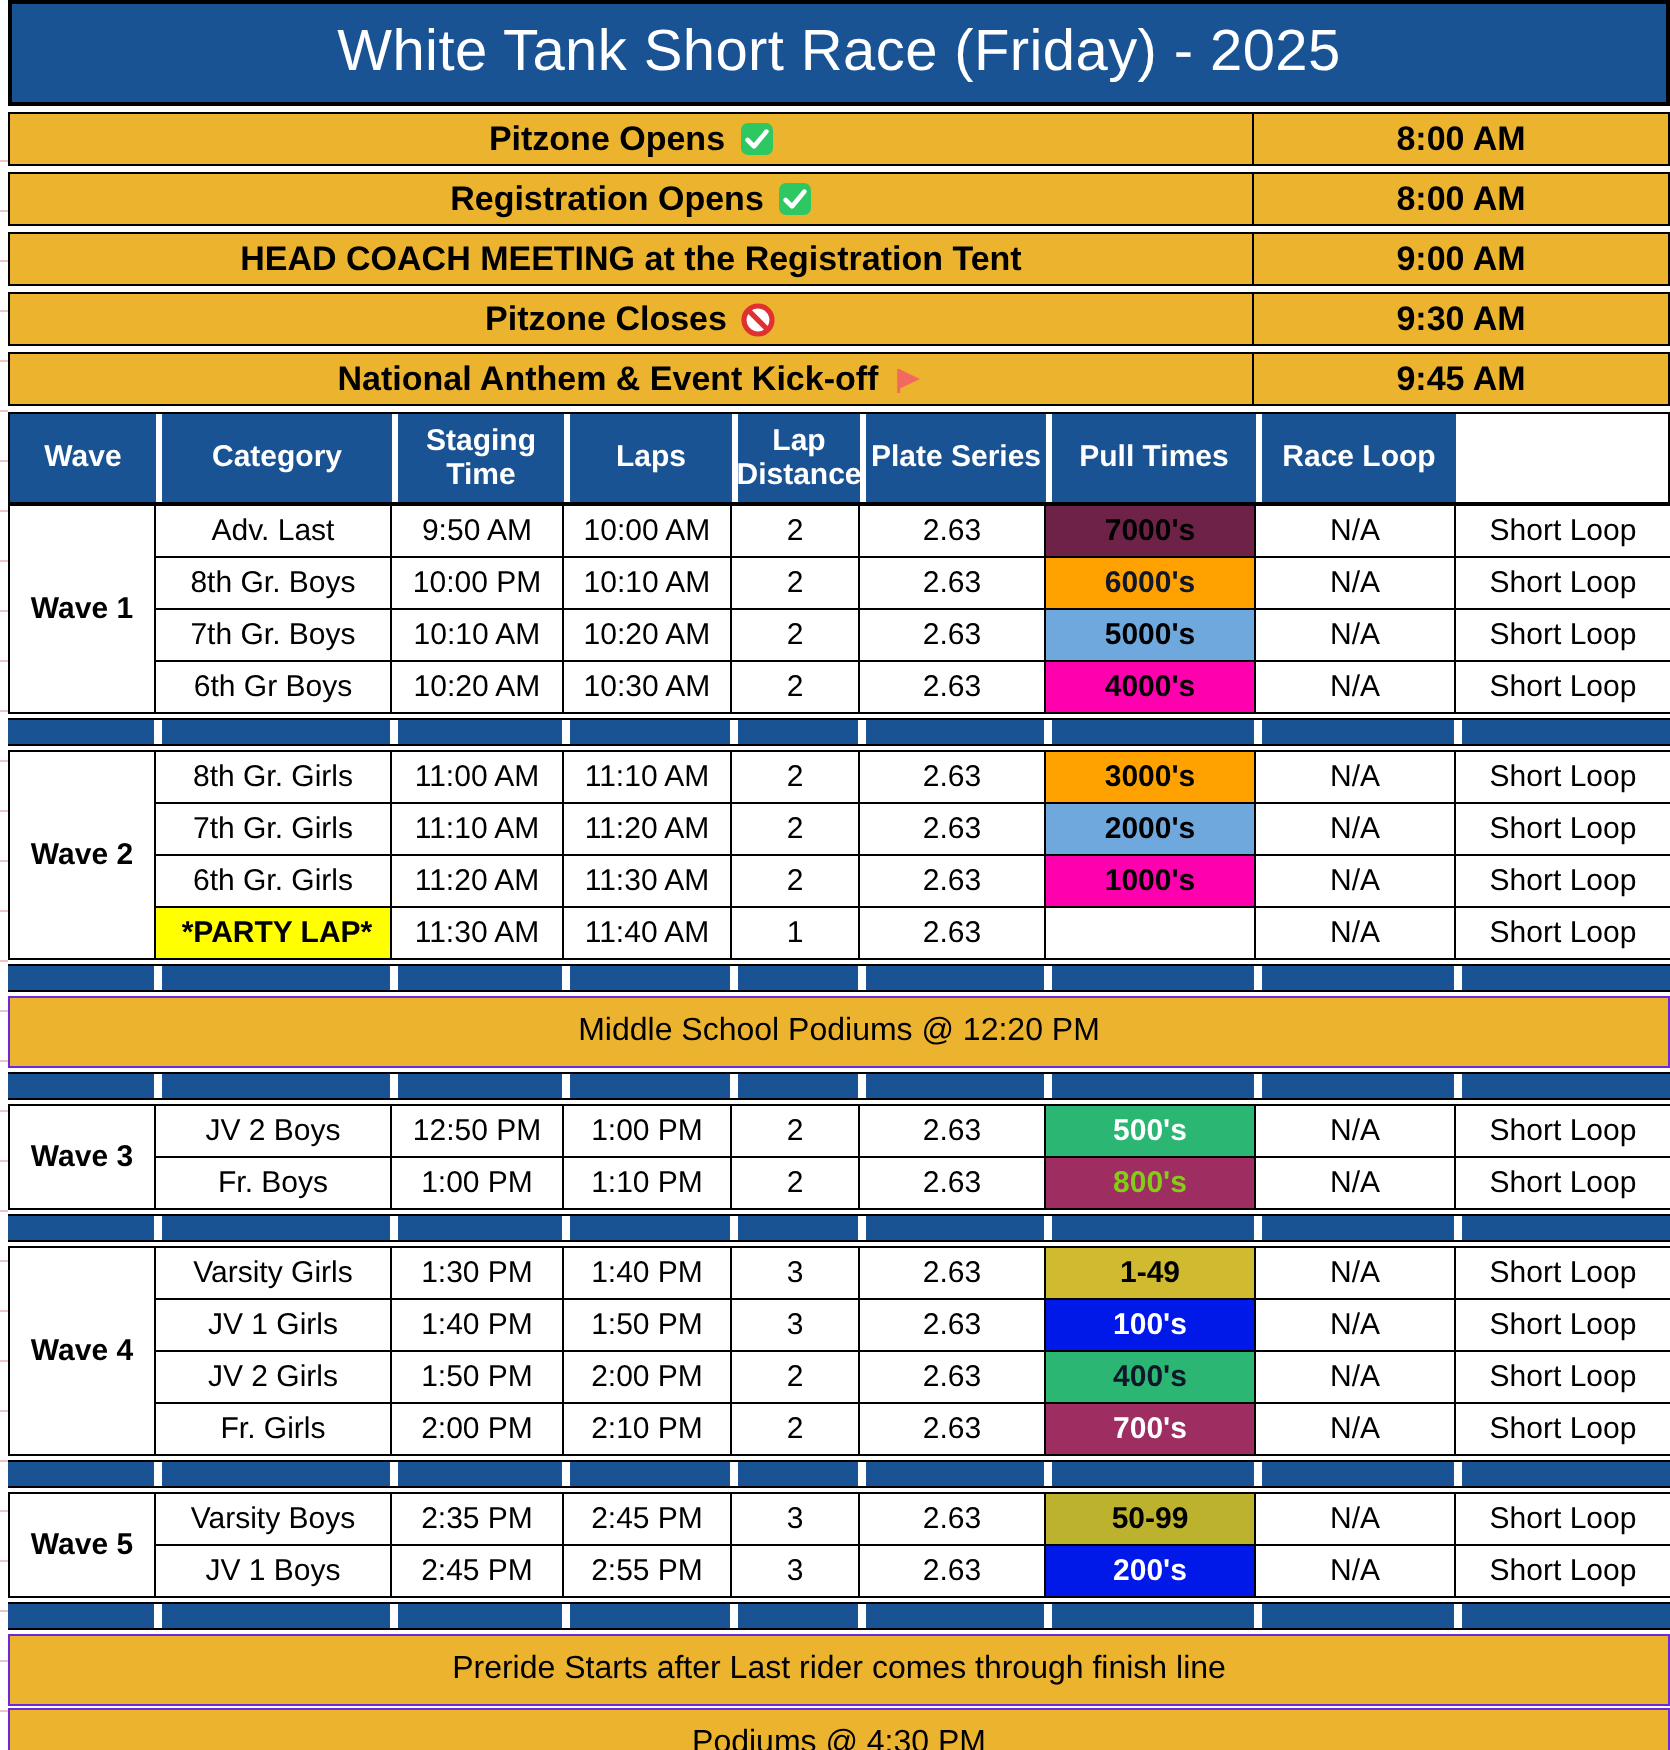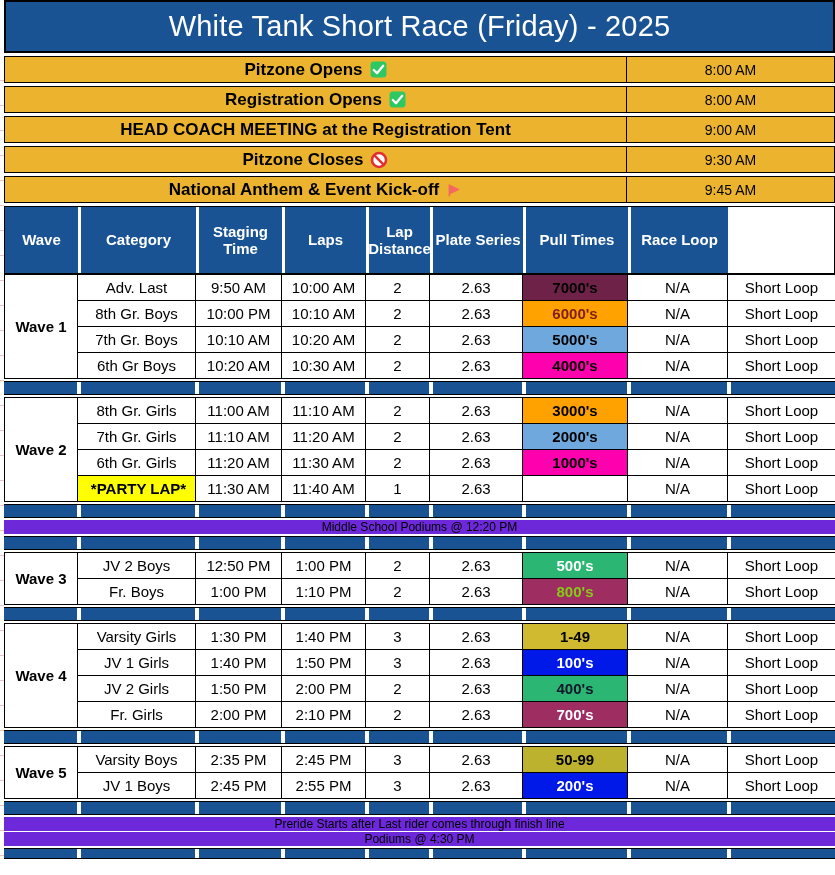--- a/index.html
+++ b/index.html
@@ -24,26 +24,26 @@
     display:flex;align-items:center;justify-content:center;letter-spacing:.2px;
   }
   .info-row{
     box-sizing:border-box;display:grid;grid-template-columns:622px 1fr;
     height:27px;margin-bottom:3px;background:var(--gold);border:1px solid #000;
   }
   .info-left{
     display:flex;align-items:center;justify-content:center;gap:7px;
     border-right:1px solid #000;font-weight:bold;font-size:17px;
   }
-  .info-time{display:flex;align-items:center;justify-content:center;font-weight:normal;font-size:14px;}
+  .info-time{display:flex;align-items:center;justify-content:center;font-weight:bold;font-size:17px;}
   .icon-wrap{display:inline-flex;align-items:center;}
   .thead{
     box-sizing:border-box;display:grid;
     grid-template-columns:73px 118px 86px 84px 64px 93px 105px 100px 108px;
-    border:1px solid #000;background:#fff;height:68px;
+    border:1px solid #000;background:#fff;height:46px;
   }
   .th{
     box-sizing:border-box;background:var(--blue);color:#fff;font-weight:bold;font-size:15px;
     display:flex;align-items:center;justify-content:center;text-align:center;line-height:1.15;
   }
   .th + .th{border-left:3px solid #fff;}
   table.wave-table{border-collapse:collapse;table-layout:fixed;width:831px;}
   table.wave-table td{
     border:1px solid #000;height:25px;font-size:15px;text-align:center;
     padding:0;background:#fff;overflow:hidden;white-space:nowrap;
@@ -53,23 +53,23 @@
   td.plate{font-weight:bold;}
   .band{
     box-sizing:border-box;display:grid;
     grid-template-columns:73px 118px 86px 84px 64px 93px 105px 100px 108px;
     height:14px;margin:2px 0;border-top:1px solid #000;border-bottom:1px solid #000;
   }
   .band > div{background:var(--blue);box-sizing:border-box;}
   .band > div + div{border-left:4px solid #fff;}
   .band.bottom{height:11px;margin-bottom:0;}
   .banner{
-    box-sizing:border-box;border:7px solid #6d28d9;background:var(--gold);
-    height:14px;margin:1px 0;display:flex;align-items:center;justify-content:center;
-    font-size:12px;
+    box-sizing:border-box;border:1px solid #6d28d9;background:var(--gold);
+    height:36px;margin:1px 0;display:flex;align-items:center;justify-content:center;
+    font-size:16px;
   }
 </style>
 </head>
 <body>
 
 <div class="sheet">
   <div class="rail"></div>
   <div class="title">White Tank Short Race (Friday) - 2025</div>
   <div id="info-section">
       <div class="info-row">
@@ -161,21 +161,21 @@
             <td class="plate" style="background: rgb(111, 34, 72); color: rgb(0, 0, 0);">7000's</td>
             <td>N/A</td>
             <td>Short Loop</td>
           </tr>
           <tr>
             <td class="cat">8th Gr. Boys</td>
             <td>10:00 PM</td>
             <td>10:10 AM</td>
             <td>2</td>
             <td>2.63</td>
-            <td class="plate" style="background: rgb(255, 162, 0); color: #7f1d1d;">6000's</td>
+            <td class="plate" style="background: rgb(255, 162, 0); color: #0f172a;">6000's</td>
             <td>N/A</td>
             <td>Short Loop</td>
           </tr>
           <tr>
             <td class="cat">7th Gr. Boys</td>
             <td>10:10 AM</td>
             <td>10:20 AM</td>
             <td>2</td>
             <td>2.63</td>
             <td class="plate" style="background: rgb(111, 168, 220); color: rgb(0, 0, 0);">5000's</td>

